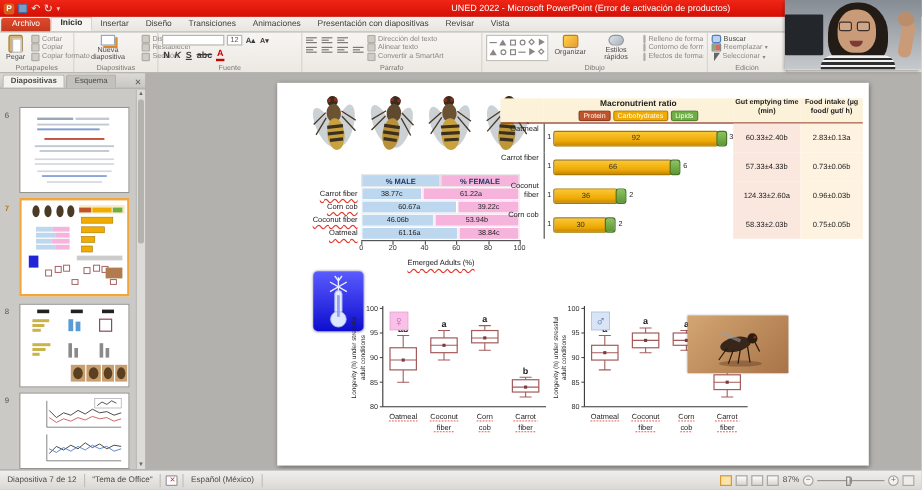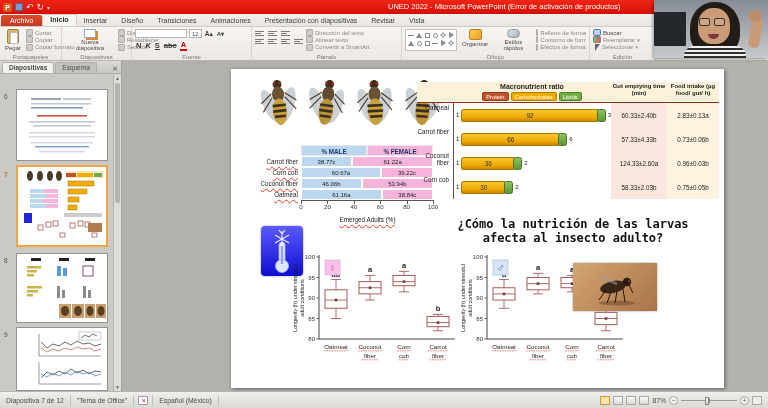--- a/index.html
+++ b/index.html
@@ -6,21 +6,21 @@
 html,body{width:768px;height:408px;overflow:hidden}
 body{font-family:"Liberation Sans",sans-serif;background:#b3b1ad;position:relative;font-size:8px;color:#333}
 
 
 .titlebar{position:absolute;left:0;top:0;width:768px;height:14px;background:linear-gradient(180deg,#ef2616,#d40f04);display:flex;align-items:center;z-index:40}
 .qat{display:flex;align-items:center;gap:3px;padding-left:3px}
 .qat .app{width:9px;height:9px;background:#d95b1e;border-radius:2px;color:#fff;font-size:7px;font-weight:bold;text-align:center;line-height:9px}
 .qat .disk{width:8px;height:8px;background:#7b9cc9;border:1px solid #4a6a97;border-radius:1px}
 .qat .undo{color:#e8e4de;font-size:9px;line-height:8px}
 .qat .dd{color:#f3c9c4;font-size:6px}
-.title-text{position:absolute;left:388px;top:2px;color:#fff;font-size:7.5px;white-space:nowrap}
+.title-text{position:absolute;left:376px;top:2px;color:#fff;font-size:7.5px;white-space:nowrap}
 
 
 .tabrow{position:absolute;left:0;top:14px;width:768px;height:13px;background:linear-gradient(180deg,#f3f1ee,#e8e5e1);display:flex;align-items:flex-end;border-bottom:1px solid #cfccc7;z-index:30}
 .rtab{padding:1px 7px 2px;font-size:7px;color:#3f3f3f;border-radius:2px 2px 0 0;white-space:nowrap}
 .rtab.file{background:linear-gradient(180deg,#e0492c,#c23a20);color:#fff;margin-left:1px;padding:2px 9px}
 .rtab.active{background:#f7f5f2;border:1px solid #cfccc7;border-bottom:1px solid #f7f5f2;font-weight:bold;color:#2d2d2d}
 
 
 .ribbon{position:absolute;left:0;top:27px;width:768px;height:34px;background:linear-gradient(180deg,#f7f5f2,#ece9e4);border-bottom:1px solid #b9b6b1;display:flex;z-index:29}
 .rgroup{position:relative;height:100%;border-right:1px solid #d8d5d0;padding:2px 3px 9px 3px;display:flex;gap:3px}
@@ -680,24 +680,20 @@
             <line x1="28" y1="9" x2="14" y2="17"></line>
           <line x1="18" y1="4" x2="21" y2="8"></line>
             <line x1="24" y1="4" x2="21" y2="8"></line>
         </g>
         <rect x="18" y="16" width="6" height="20" rx="3" fill="#e6ebff" stroke="#aab8f0" stroke-width="0.8"></rect>
         <circle cx="21" cy="40" r="6.5" fill="#dfe6ff" stroke="#aab8f0" stroke-width="0.8"></circle>
         <rect x="19.8" y="20" width="2.4" height="18" fill="#8fa4f5"></rect>
       </svg>
     </div>
 
-    <div class="question">
-      <div>¿Cómo la nutrición de las larvas</div>
-      <div>afecta al insecto adulto?</div>
-    </div>
 
     <svg class="boxsvg" id="box-f" width="172" height="128" viewBox="0 0 172 128">
         <line x1="30" y1="4" x2="30" y2="88" stroke="#333" stroke-width="0.9"></line>
         <line x1="30" y1="88" x2="166" y2="88" stroke="#333" stroke-width="0.9"></line>
         <line x1="27.5" y1="88" x2="30" y2="88" stroke="#333" stroke-width="0.8"></line>
         <text x="26" y="90" text-anchor="end" font-size="6" fill="#333">80</text>
         <line x1="27.5" y1="67.5" x2="30" y2="67.5" stroke="#333" stroke-width="0.8"></line>
         <text x="26" y="69.5" text-anchor="end" font-size="6" fill="#333">85</text>
         <line x1="27.5" y1="47" x2="30" y2="47" stroke="#333" stroke-width="0.8"></line>
         <text x="26" y="49" text-anchor="end" font-size="6" fill="#333">90</text>

